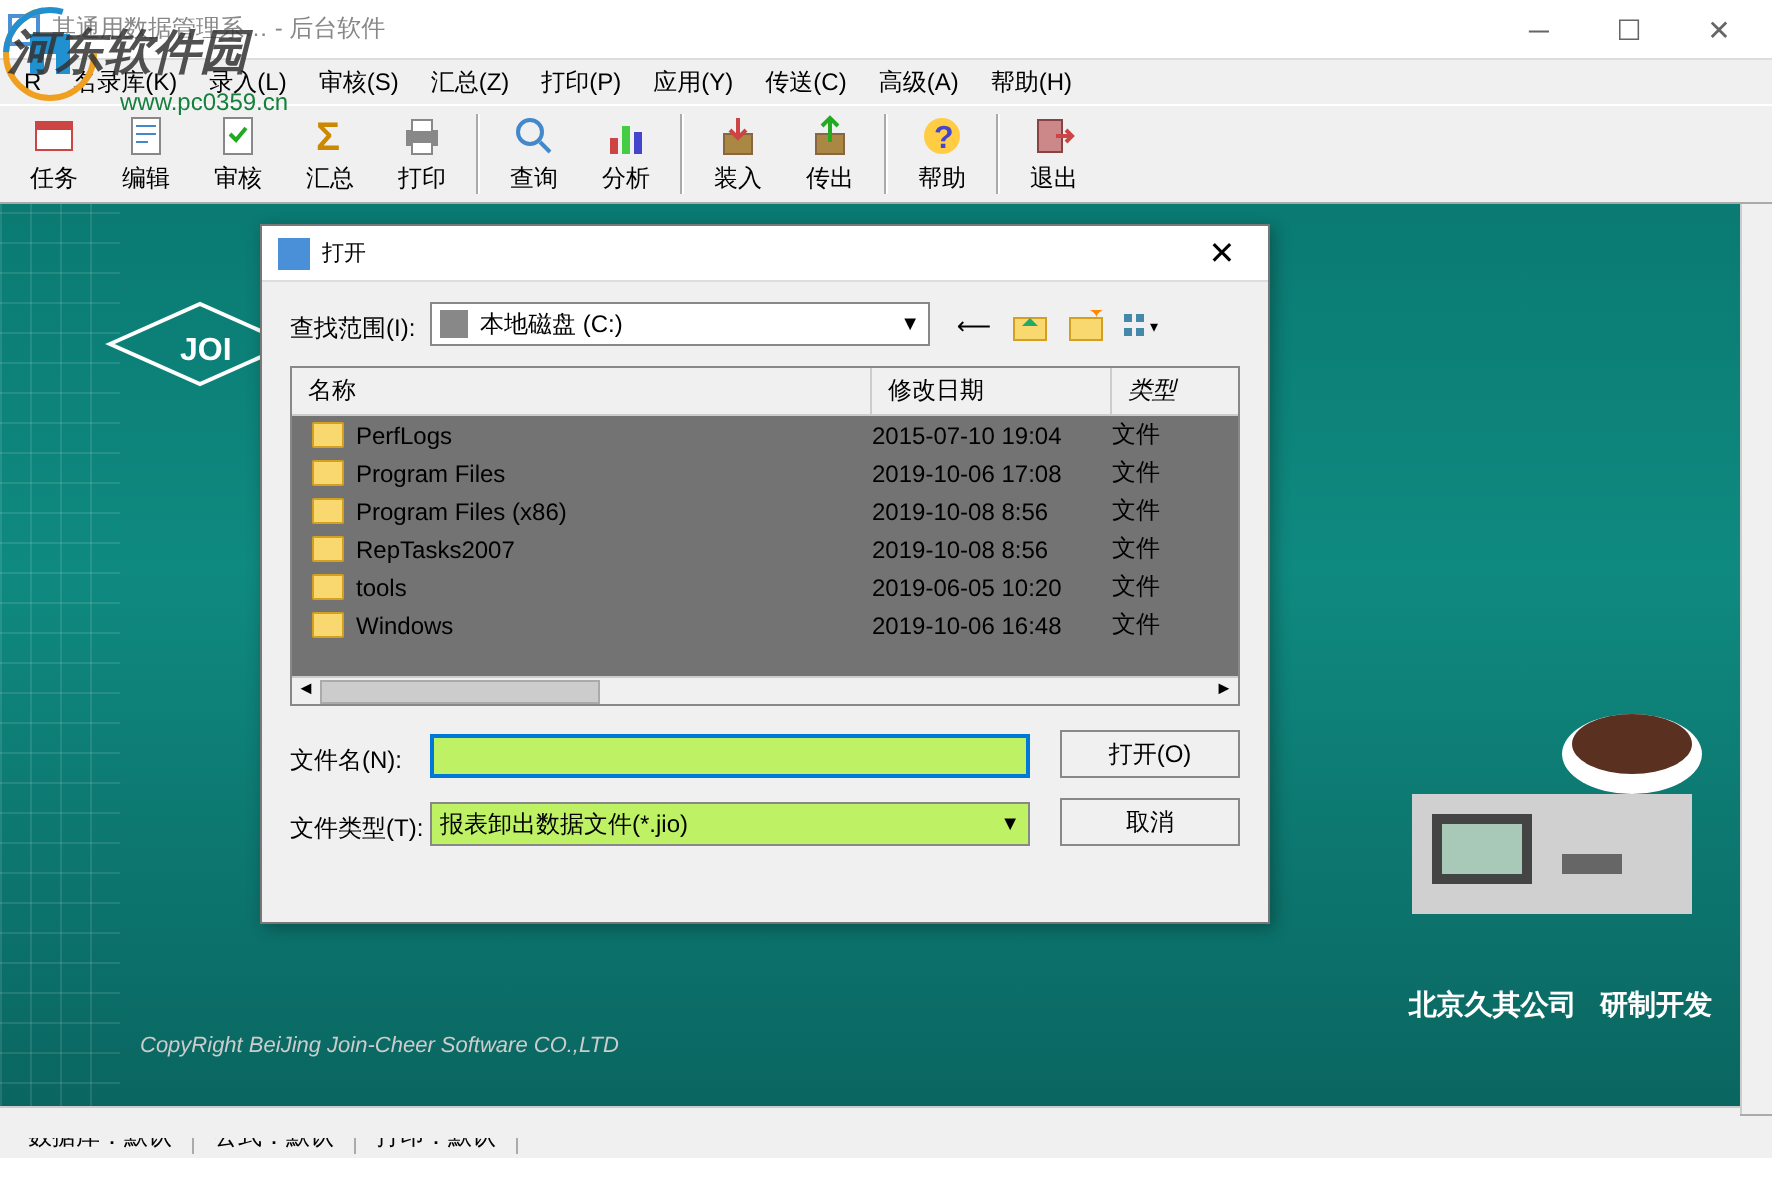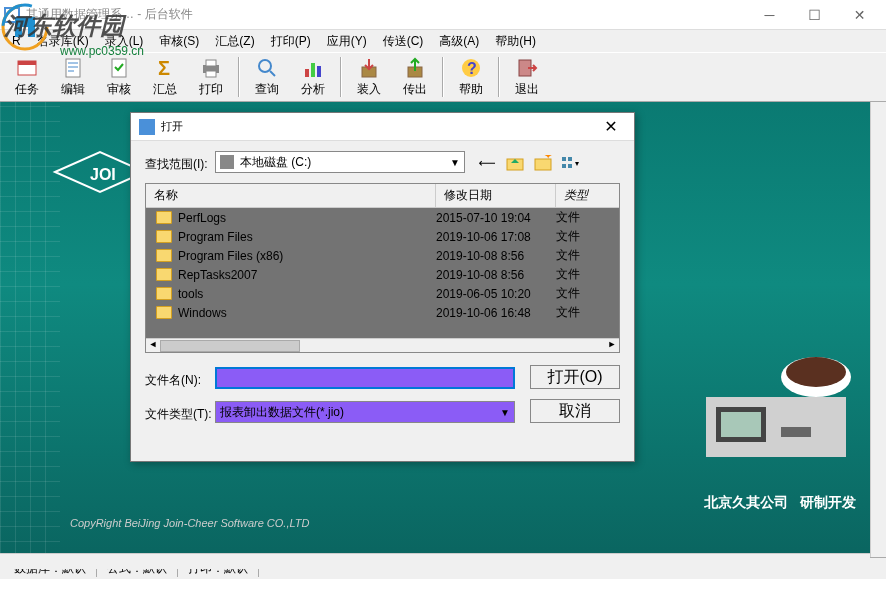--- a/index.html
+++ b/index.html
@@ -56,22 +56,22 @@
 .file-h2 { width: 120px; padding: 3px 8px; border-right: 1px solid #ccc; }
 .file-h3 { width: 50px; padding: 3px 8px; font-style: italic; }
 .file-row { display: flex; font-size: 12px; align-items: center; padding: 1px 0; }
 .folder-icon { width: 16px; height: 13px; background: #f9d870; border: 1px solid #d4a020; border-radius: 1px; margin: 0 6px 0 10px; }
 .file-c1 { width: 290px; display: flex; align-items: center; }
 .file-c2 { width: 120px; }
 .file-c3 { width: 50px; }
 .file-scroll-h { position: absolute; bottom: 0; left: 0; right: 0; height: 14px; background: #f0f0f0; border-top: 1px solid #ccc; }
 .file-scroll-thumb { position: absolute; left: 14px; top: 1px; height: 12px; width: 140px; background: #ccc; border: 1px solid #aaa; }
 
-.dialog-input { flex: 0 0 300px; height: 22px; border: 2px inset #ccc; background: #8b5cf6; font-size: 12px; padding: 0 4px; }
-.dialog-btn { width: 90px; height: 24px; border: 1px solid #888; background: #f0f0f0; font-size: 16px; cursor: pointer; margin-left: auto; }
+.dialog-input { flex: 0 0 300px; height: 22px; border: 2px inset #ccc; background: #bef264; font-size: 12px; padding: 0 4px; }
+.dialog-btn { width: 90px; height: 24px; border: 1px solid #888; background: #f0f0f0; font-size: 12px; cursor: pointer; margin-left: auto; }
 </style>
 </head>
 <body>
 
 <div class="titlebar">
   <svg class="titlebar-icon" viewBox="0 0 16 16">
       <rect fill="#4a90d9" width="16" height="16"></rect>
       <rect fill="#fff" x="2" y="2" width="12" height="12"></rect>
     </svg>
   <span class="titlebar-text">其通用数据管理系… - 后台软件</span>

